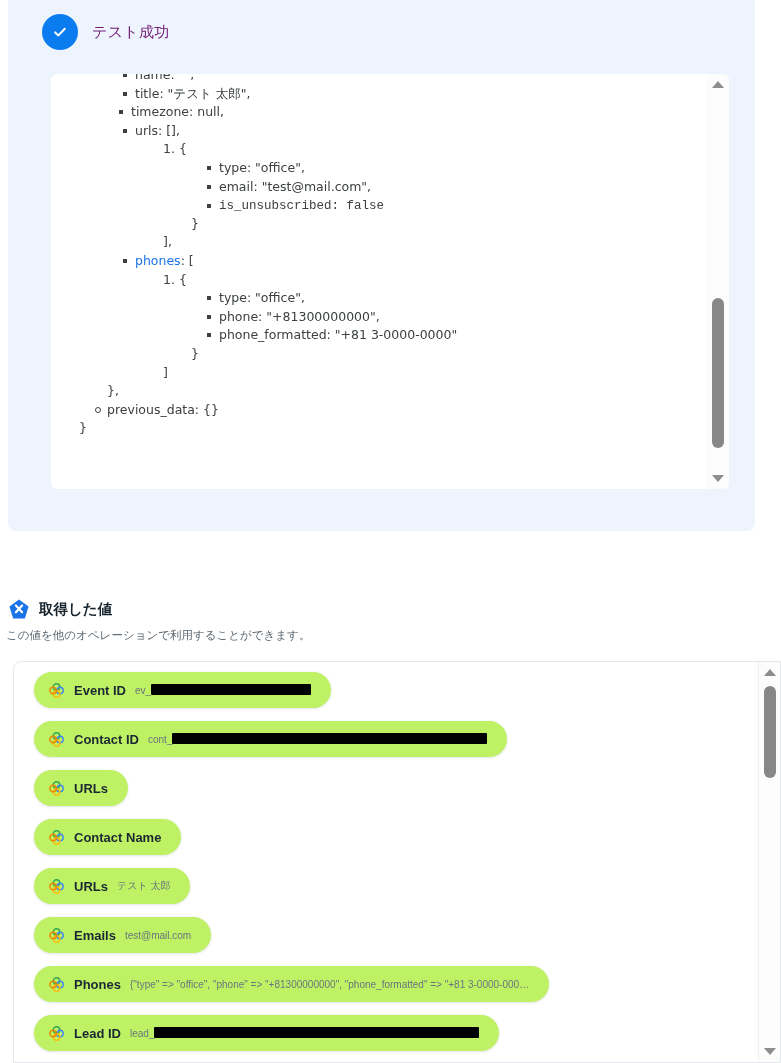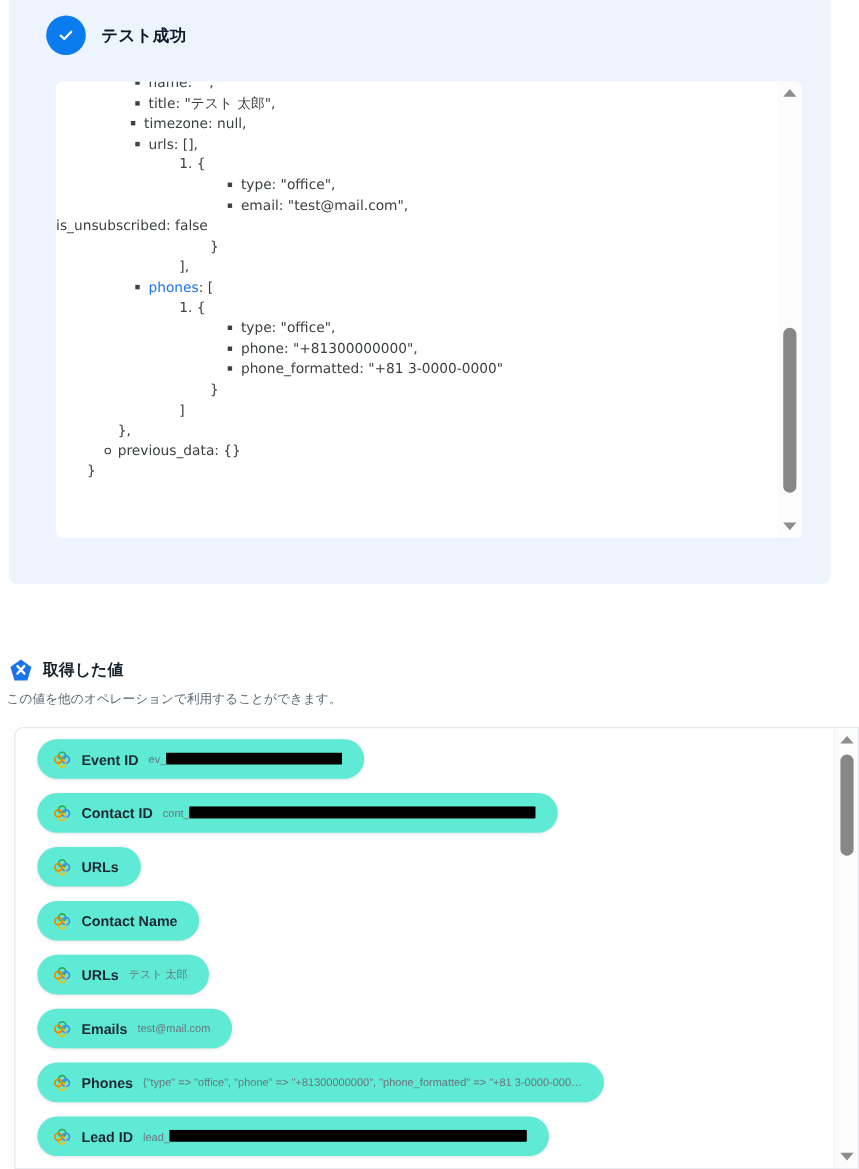--- a/index.html
+++ b/index.html
@@ -31,22 +31,22 @@
   .check-circle {
     width: 36px; height: 36px; border-radius: 50%;
     background: #0b7cf0;
     display: flex; align-items: center; justify-content: center;
     flex: 0 0 auto;
   }
   .check-circle svg { display: block; }
 
   .banner-title {
     font-size: 15px;
-    font-weight: bold;
-    color: #0f172a;
+    font-weight: normal;
+    color: #701a75;
     letter-spacing: .3px;
     white-space: nowrap;
   }
 
   
   .code-box {
     position: absolute;
     left: 43px; top: 74px;
     width: 678px; height: 415px;
     background: #ffffff;
@@ -159,21 +159,21 @@
     left: 20px; top: 10px; right: 0;
   }
 
   .pill {
     display: inline-flex;
     align-items: center;
     gap: 9px;
     height: 36px;
     padding: 0 20px 0 14px;
     margin-bottom: 13px;
-    background: #5eead4;
+    background: #bef264;
     border-radius: 18px;
     box-shadow: 0 1px 3px rgba(20,30,40,0.10), 0 0 0 1px rgba(20,30,40,0.02);
     max-width: 700px;
     white-space: nowrap;
     overflow: hidden;
   }
   .pill-row { display: block; }
 
   .flower-icon { width: 17px; height: 17px; flex: 0 0 auto; display: block; }
 
@@ -211,21 +211,21 @@
     <div class="code-box">
       <div class="code-scrollport">
         <div class="code-content" id="code-content">
             <span class="ln"><span class="txt bullet" style="margin-left: 84px;">name: "",</span></span>
             <span class="ln"><span class="txt bullet" style="margin-left: 84px;">title: "テスト 太郎",</span></span>
             <span class="ln"><span class="txt bullet" style="margin-left: 80px;">timezone: null,</span></span>
             <span class="ln"><span class="txt bullet" style="margin-left: 84px;">urls: [],</span></span>
             <span class="ln"><span class="txt" style="margin-left: 112px;">1. {</span></span>
             <span class="ln"><span class="txt bullet" style="margin-left: 168px;">type: "office",</span></span>
             <span class="ln"><span class="txt bullet" style="margin-left: 168px;">email: "test@mail.com",</span></span>
-            <span class="ln"><span class="txt bullet" style="">is_unsubscribed: false</span></span>
+            <span class="ln"><span class="txt bullet" style="margin-left: 168px; font-family: Liberation Mono, monospace;">is_unsubscribed: false</span></span>
             <span class="ln"><span class="txt" style="margin-left: 140px;">}</span></span>
             <span class="ln"><span class="txt" style="margin-left: 112px;">],</span></span>
             <span class="ln"><span class="txt bullet" style="margin-left: 84px;"><span class="key-link">phones</span>: [</span></span>
             <span class="ln"><span class="txt" style="margin-left: 112px;">1. {</span></span>
             <span class="ln"><span class="txt bullet" style="margin-left: 168px;">type: "office",</span></span>
             <span class="ln"><span class="txt bullet" style="margin-left: 168px;">phone: "+81300000000",</span></span>
             <span class="ln"><span class="txt bullet" style="margin-left: 168px;">phone_formatted: "+81 3-0000-0000"</span></span>
             <span class="ln"><span class="txt" style="margin-left: 140px;">}</span></span>
             <span class="ln"><span class="txt" style="margin-left: 112px;">]</span></span>
             <span class="ln"><span class="txt" style="margin-left: 56px;">},</span></span>

